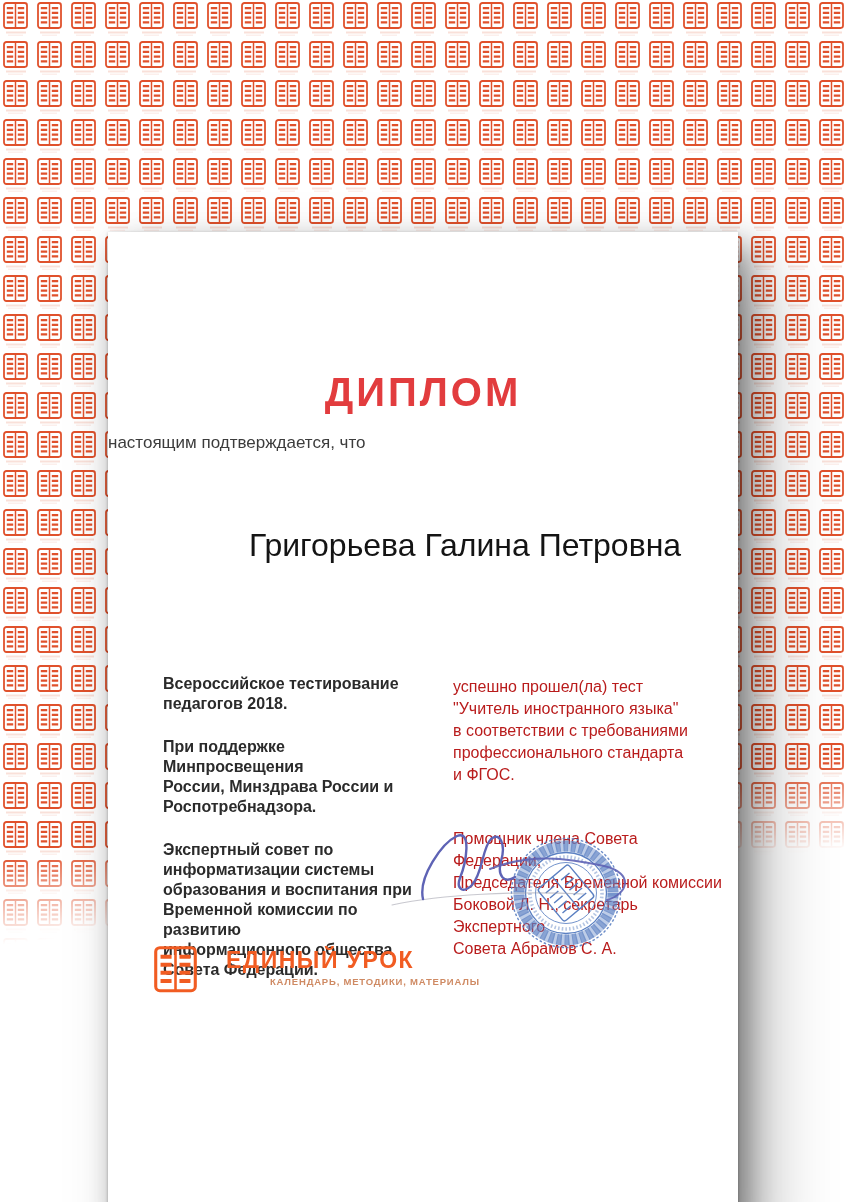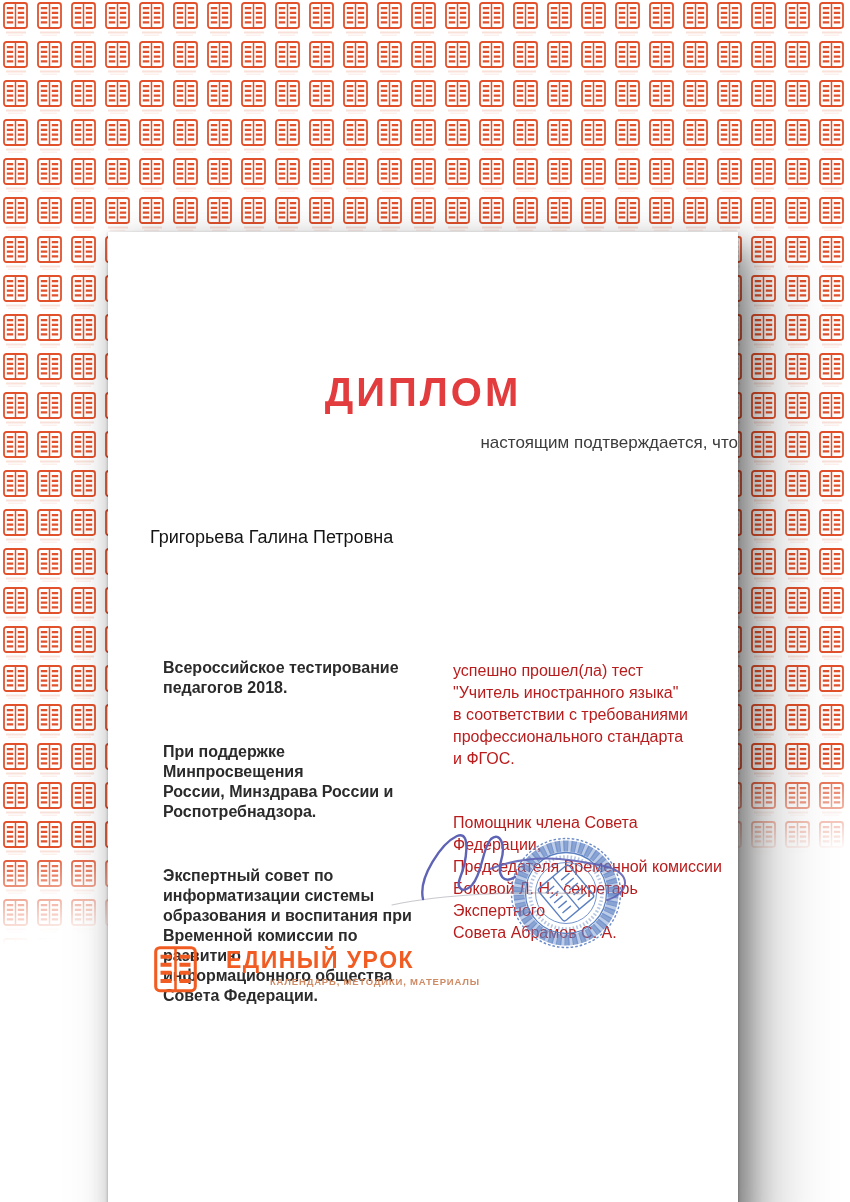--- a/index.html
+++ b/index.html
@@ -29,42 +29,42 @@
   .title {
     margin: 0; padding-top: 140px;
     text-align: center;
     font-size: 40px; font-weight: bold;
     letter-spacing: 3px;
     color: var(--title-red, #e23c3e);
     line-height: 1;
   }
   .subtitle {
     margin-top: 21px;
-    text-align: right;
+    text-align: left;
     font-size: 17px;
     color: #3c3c3c;
   }
   .recipient {
     margin-top: 74px;
-    text-align: left;
+    text-align: center;
     transform: translateX(42px);
-    font-size: 18px;
+    font-size: 32px;
     color: #141414;
   }
 
   .columns {
     margin-top: 90px;
     display: flex;
     padding: 0 15px 0 55px;
     gap: 32px;
   }
   .col { white-space: pre-line; font-size: 16px; }
   .col p { margin: 0; }
   .col-left { width: 258px; font-weight: bold; color: #2b2b2b; line-height: 20px; }
-  .col-left p + p { margin-top: 24px; }
+  .col-left p + p { margin-top: 3px; }
   .col-right { width: 270px; color: #b91c1c; line-height: 22px; }
   .col-right p + p { margin-top: 20px; }
 
   
   .sig-stamp { position: absolute; left: 270px; top: 575px; }
   .stamp { color: var(--stamp-blue, #5b80c2); }
   .signature { color: var(--signature-blue, #5e63b5); }
   .sig-underline { color: #9a9aa8; }
 
   

